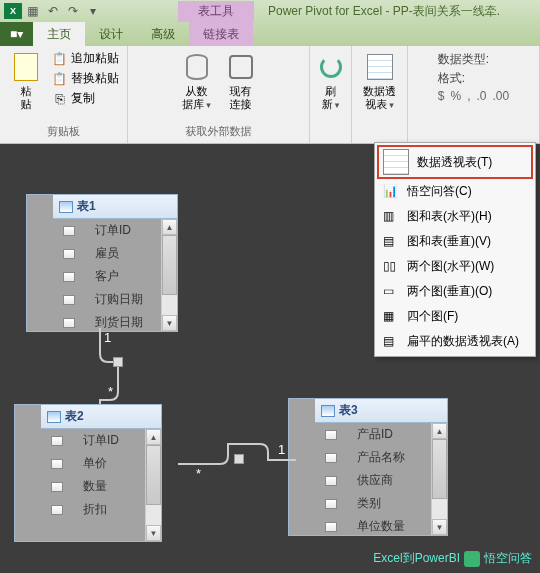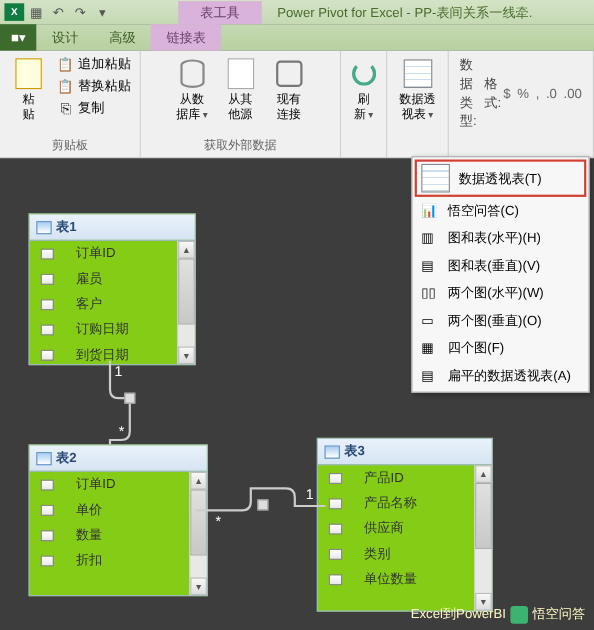--- a/index.html
+++ b/index.html
@@ -3,67 +3,67 @@
 <meta charset="utf-8">
 <style>
 * { margin: 0; padding: 0; box-sizing: border-box; font-family: "Microsoft YaHei", sans-serif; font-size: 12px; }
 body { width: 540px; height: 573px; background: #3d3d3d; overflow: hidden; position: relative; }
 
 
 .titlebar { height: 22px; background: linear-gradient(#d4e3c6, #c5d9b3); display: flex; align-items: center; }
 .tb-left { display: flex; align-items: center; gap: 2px; padding-left: 4px; }
 .tb-xl { width: 18px; height: 16px; background: #107c41; color: #fff; font-size: 9px; display: flex; align-items: center; justify-content: center; font-weight: bold; }
 .tb-btn { width: 18px; height: 18px; display: inline-flex; align-items: center; justify-content: center; color: #555; }
-.tb-contextual { background: #d9b3d9; padding: 2px 20px; color: #6a3f6a; margin-left: 60px; }
+.tb-contextual { background: #d9b3d9; padding: 2px 20px; color: #6a3f6a; margin-left: 76px; }
 .tb-title { color: #4a6a2f; padding-left: 14px; }
 
 
 .tabrow { height: 24px; background: linear-gradient(#c5d9b3, #b8d09f); display: flex; align-items: stretch; }
 .file-tab { background: #3d6b2d; color: #fff; padding: 4px 10px; display: flex; align-items: center; gap: 4px; }
 .tab { padding: 4px 14px; color: #3a5a20; cursor: pointer; }
 .tab.active { background: #f0f0f0; }
 .tab.linked { background: #d9b3d9; color: #6a3f6a; }
 
 
 .ribbon { height: 98px; background: #f0f0f0; border-bottom: 1px solid #c0c0c0; display: flex; }
 .group { border-right: 1px solid #d0d0d0; padding: 3px 6px 0; display: flex; flex-direction: column; align-items: center; position: relative; }
 .group-label { font-size: 11px; color: #666; text-align: center; padding: 2px 0; position: absolute; bottom: 2px; left: 0; right: 0; }
 .group-body { display: flex; gap: 4px; flex: 1; }
 .bigbtn { display: flex; flex-direction: column; align-items: center; justify-content: flex-start; padding: 2px 4px; cursor: pointer; min-width: 38px; }
 .bigicon { width: 32px; height: 32px; margin-bottom: 2px; display: flex; align-items: center; justify-content: center; }
 .bigbtn-label { font-size: 11px; text-align: center; line-height: 1.2; white-space: pre; }
 .smallrow { display: flex; align-items: center; gap: 3px; padding: 1px 2px; cursor: pointer; }
 .smallicon { width: 16px; height: 16px; display: inline-flex; align-items: center; justify-content: center; }
 .vstack { display: flex; flex-direction: column; gap: 1px; }
-.fmt-group { display: flex; flex-direction: row; gap: 2px; padding: 2px 4px; }
+.fmt-group { display: flex; flex-direction: column; gap: 2px; padding: 2px 4px; }
 .fmt-row { display: flex; align-items: center; gap: 4px; font-size: 11px; color: #444; }
 .fmt-icons { display: flex; gap: 6px; color: #666; }
 
 
 .dropdown { position: absolute; top: 142px; left: 374px; width: 162px; background: #f7f7f7; border: 1px solid #a8a8a8; box-shadow: 2px 2px 5px rgba(0,0,0,.3); z-index: 50; padding: 2px; }
 .dd-item { display: flex; align-items: center; gap: 8px; padding: 4px 6px; cursor: pointer; }
 .dd-item.sel { border: 2px solid #d04030; padding: 2px 4px; }
 .dd-icon { width: 16px; height: 16px; flex-shrink: 0; }
 
 
 .canvas { position: absolute; top: 144px; left: 0; right: 0; bottom: 0; background: #3d3d3d; }
-.table-box { position: absolute; background: #84cc16; border: 1px solid #9fb8d0; }
+.table-box { position: absolute; background: #a3a3a3; border: 1px solid #9fb8d0; padding-left: 26px; }
 .table-title { background: linear-gradient(#eaf2fb, #d6e4f2); border-bottom: 1px solid #9fb8d0; padding: 3px 6px; display: flex; align-items: center; gap: 4px; font-weight: bold; color: #2a4a7a; }
 .table-body { position: relative; }
 .field { padding: 3px 6px 3px 10px; display: flex; align-items: center; gap: 20px; color: #333; }
 .field .fi { width: 12px; height: 10px; border: 1px solid #888; background: linear-gradient(#fff,#e8e8e8); }
 .scrollbar { position: absolute; right: 0; top: 0; bottom: 0; width: 16px; background: #e8e8e8; border-left: 1px solid #ccc; }
 .sb-btn { height: 16px; background: linear-gradient(#f8f8f8,#ddd); border: 1px solid #bbb; display: flex; align-items: center; justify-content: center; font-size: 8px; color: #555; }
 .sb-thumb { background: linear-gradient(#e0e0e0,#c8c8c8); border: 1px solid #aaa; margin: 0; }
 
 .rel-label { position: absolute; color: #fff; font-size: 13px; }
 .rel-line { position: absolute; }
 .rel-dot { position: absolute; width: 10px; height: 10px; background: #ddd; border: 1px solid #999; }
 
-.watermark { position: absolute; right: 8px; bottom: 6px; color: #fef9c3; font-size: 13px; display: flex; align-items: center; gap: 4px; text-align: center; }
+.watermark { position: absolute; right: 8px; bottom: 6px; color: #5eead4; font-size: 13px; display: flex; align-items: center; gap: 4px; text-align: center; }
 .wm-logo { width: 16px; height: 16px; border-radius: 3px; background: #3cb371; }
 
 
 .ico-db { width: 22px; height: 26px; border: 2px solid #888; border-radius: 50%/20%; position: relative; }
 .ico-sheet { width: 24px; height: 28px; border: 1px solid #aaa; background: #fff; }
 .ico-globe { width: 24px; height: 24px; border: 2px solid #3a7abd; border-radius: 50%; }
 .ico-link { width: 24px; height: 24px; border: 2px solid #777; border-radius: 4px; }
 .ico-refresh { width: 22px; height: 22px; border: 3px solid #4a8; border-radius: 50%; border-top-color: transparent; }
 .ico-pivot { width: 26px; height: 26px; border: 1px solid #888; background: repeating-linear-gradient(#fff,#fff 5px,#cde 5px,#cde 6px); }
 .ico-paste { width: 24px; height: 28px; border: 1px solid #c90; background: #ffd; }
@@ -82,20 +82,21 @@
     <span class="tb-btn">▾</span>
   </div>
   <div class="tb-contextual">表工具</div>
   <div class="tb-title">Power Pivot for Excel - PP-表间关系一线牵.</div>
 </div>
 
 <div class="tabrow">
   <div class="file-tab">
       <span>■▾</span>
     </div>
+  <div class="tab active">主页</div>
   <div class="tab">设计</div>
   <div class="tab">高级</div>
   <div class="tab linked">链接表</div>
 </div>
 
 <div class="ribbon">
 
   <div class="group" style="width:128px">
     <div class="group-body">
       <div class="bigbtn">
@@ -124,27 +125,20 @@
   </div>
 
   <div class="group" style="width:182px">
     <div class="group-body">
       <div class="bigbtn">
         <div class="bigicon">
             <div class="ico-db"></div>
           </div>
         <div class="bigbtn-label arrow-dn">从数
 据库</div>
-      </div>
-      <div class="bigbtn">
-        <div class="bigicon">
-            <div class="ico-sheet"></div>
-          </div>
-        <div class="bigbtn-label">从其
-他源</div>
       </div>
       <div class="bigbtn">
         <div class="bigicon">
             <div class="ico-link"></div>
           </div>
         <div class="bigbtn-label">现有
 连接</div>
       </div>
     </div>
     <div class="group-label">获取外部数据</div>
@@ -257,21 +251,21 @@
           <span>到货日期</span>
         </div>
       <div class="scrollbar">
         <div class="sb-btn">▲</div>
         <div class="sb-thumb" style="height:60px"></div>
         <div class="sb-btn" style="position:absolute;bottom:0;left:0;right:0">▼</div>
       </div>
     </div>
   </div>
 
-  <div class="table-box" style="left:26px; top:260px; width:163px;">
+  <div class="table-box" style="left:14px; top:260px; width:148px;">
     <div class="table-title">
         <span class="ico-table"></span>
         <span>表2</span>
       </div>
     <div class="table-body" style="height:112px">
       <div class="field">
           <span class="fi"></span>
           <span>订单ID</span>
         </div>
       <div class="field">
@@ -292,21 +286,21 @@
         <div class="sb-btn" style="position:absolute;bottom:0;left:0;right:0">▼</div>
       </div>
     </div>
   </div>
 
   <div class="table-box" style="left:288px; top:254px; width:160px;">
     <div class="table-title">
         <span class="ico-table"></span>
         <span>表3</span>
       </div>
-    <div class="table-body" style="height:132px">
+    <div class="table-body" style="height:112px">
       <div class="field">
           <span class="fi"></span>
           <span>产品ID</span>
         </div>
       <div class="field">
           <span class="fi"></span>
           <span>产品名称</span>
         </div>
       <div class="field">
           <span class="fi"></span>

